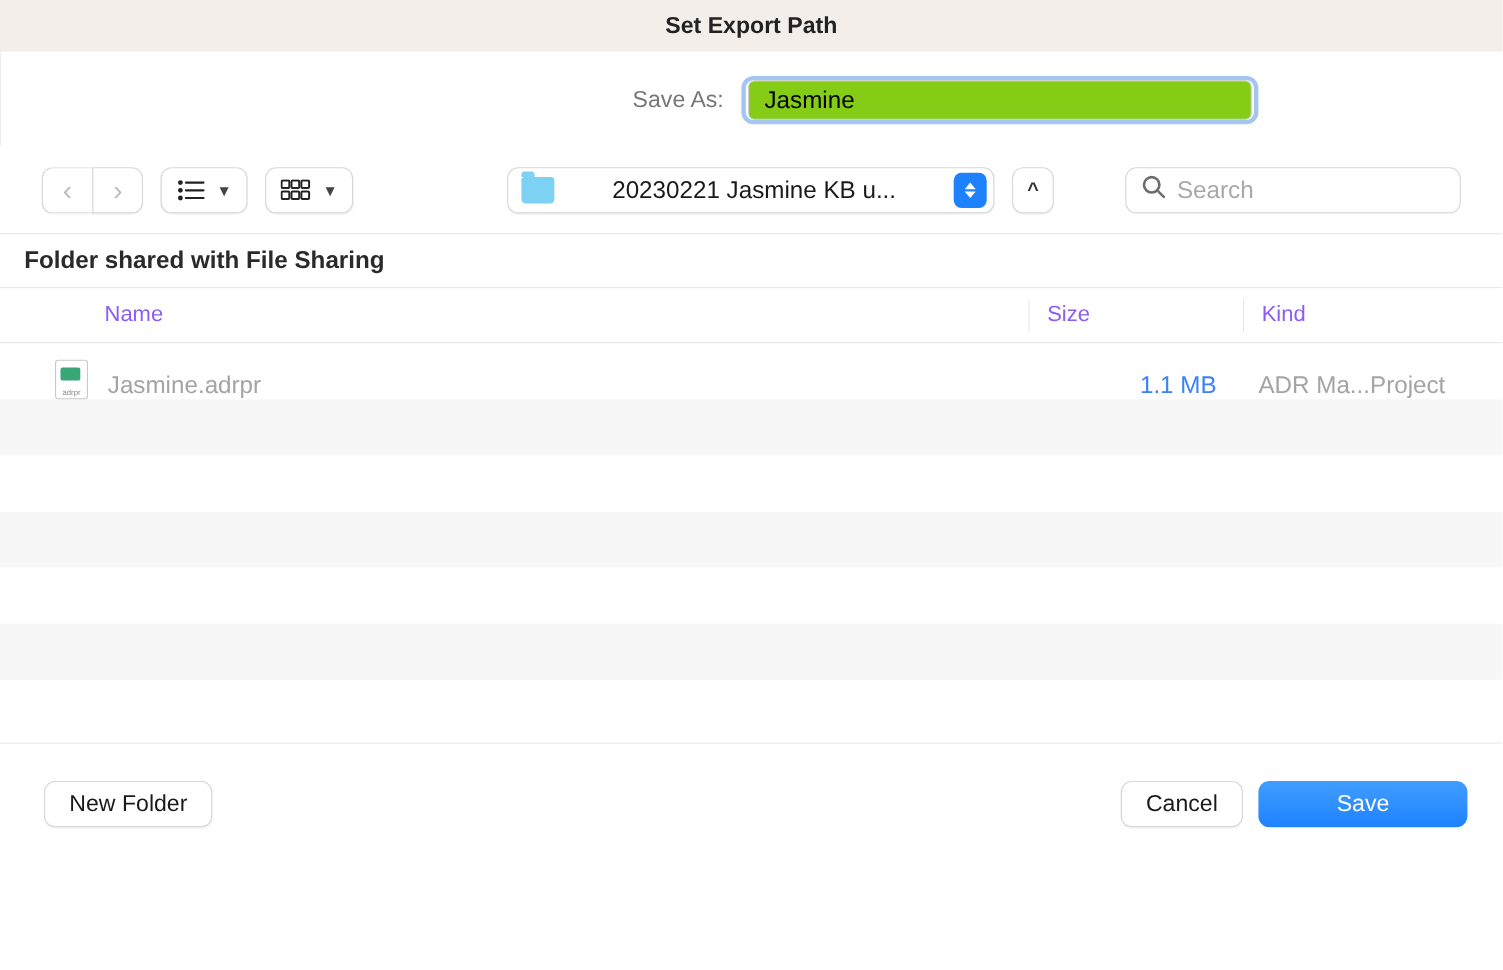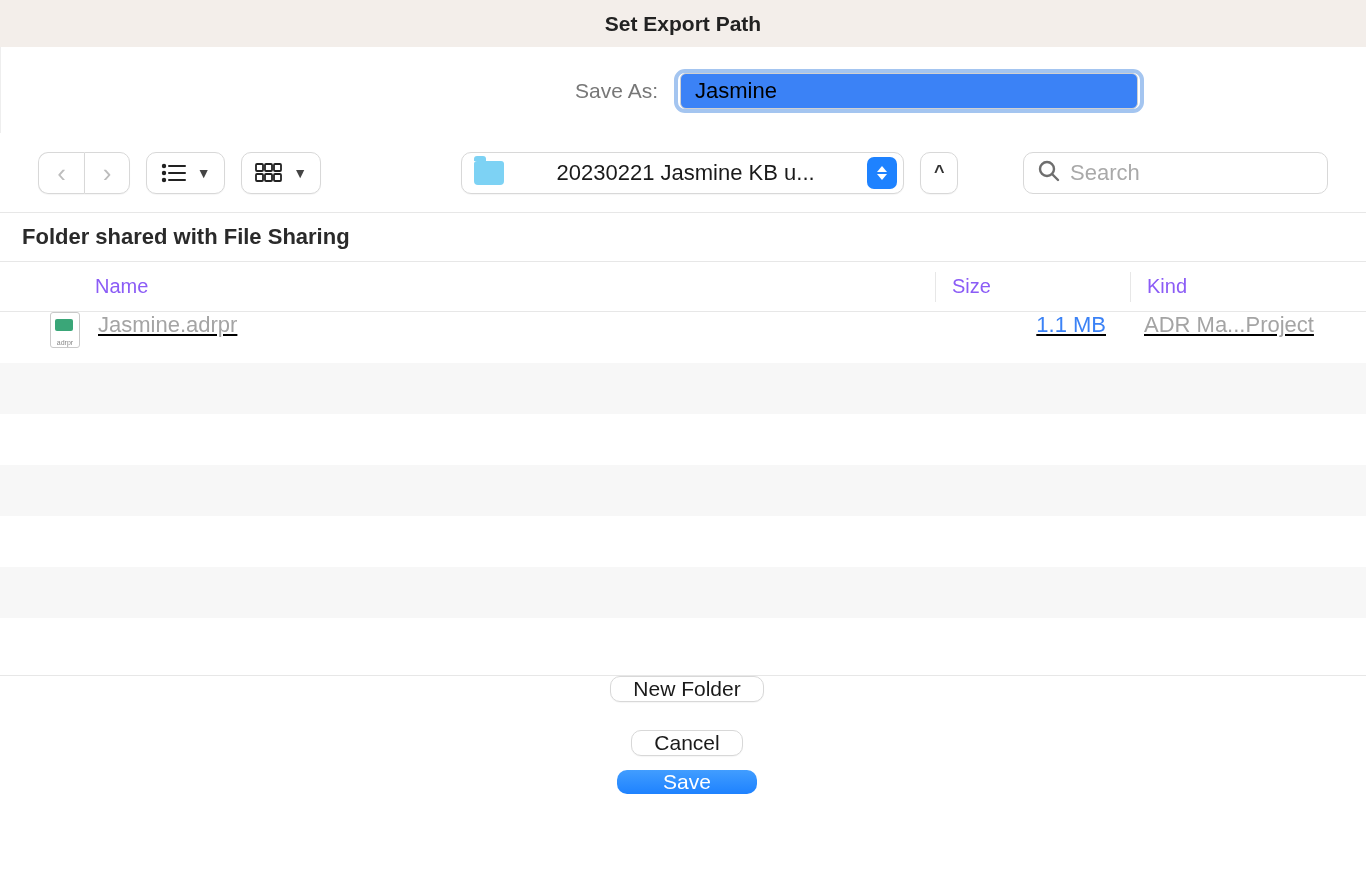--- a/index.html
+++ b/index.html
@@ -3,21 +3,21 @@
   <meta charset="utf-8">
   <style>
     * { box-sizing: border-box; margin: 0; padding: 0; }
     html, body { width: 1366px; height: 882px; overflow: hidden; font-family: -apple-system, "Helvetica Neue", Arial, sans-serif; background: #fff; }
     .titlebar { height: 47px; background: #f3eeea; display: flex; align-items: center; justify-content: center; }
     .titlebar-text { font-size: 21px; font-weight: 700; color: #222; }
     .top-form { padding: 22px 0 20px 0; display: flex; flex-direction: column; align-items: center; gap: 28px; border-left: 1px solid #eee; }
     .form-row { display: flex; align-items: center; gap: 16px; justify-content: flex-end; }
     .form-label { width: 435px; text-align: right; font-size: 21px; color: #777; }
     .saveas-wrap { width: 470px; height: 44px; border: 4px solid #a4c5f0; border-radius: 11px; display: flex; align-items: center; padding: 0 2px; }
-    .saveas-input { width: 100%; height: 100%; border: 1px solid #d0d0d0; border-radius: 6px; font-size: 22px; padding: 0 14px; outline: none; background: #3b82f6; }
+    .saveas-input { width: 100%; height: 100%; border: 1px solid #d0d0d0; border-radius: 6px; font-size: 22px; padding: 0 14px; outline: none; background: #84cc16; }
     .tags-input { width: 468px; height: 42px; border: 1px solid #d8d8d8; border-radius: 8px; background: #fff; font-size: 20px; padding: 0 14px; outline: none; }
     .toolbar { height: 80px; display: flex; align-items: center; padding: 0 38px; gap: 16px; border-bottom: 1px solid #e7e7e7; }
     .btn { height: 42px; border: 1px solid #d8d8d8; border-radius: 10px; background: #fff; display: inline-flex; align-items: center; justify-content: center; cursor: pointer; box-shadow: 0 1px 1px rgba(0,0,0,.04); }
     .nav-group { display: inline-flex; }
     .nav-btn { width: 46px; }
     .nav-btn:first-child { border-radius: 10px 0 0 10px; border-right: none; }
     .nav-btn:last-child { border-radius: 0 10px 10px 0; }
     .chev { font-size: 26px; color: #bdbdbd; line-height: 1; }
     .view-btn { width: 86px; gap: 10px; padding: 0 12px; }
     .list-icon, .grid-icon { display: inline-flex; color: #2a2a2a; }
@@ -37,33 +37,33 @@
     .search-box { width: 305px; height: 42px; border: 1px solid #d8d8d8; border-radius: 10px; display: flex; align-items: center; gap: 10px; padding: 0 14px; background: #fff; margin-left: 33px; }
     .search-icon { color: #6e6e6e; flex: none; }
     .search-input { border: none; outline: none; font-size: 22px; color: #333; flex: 1; background: transparent; }
     .search-input::placeholder { color: #a9a9a9; }
     .info-bar { height: 49px; display: flex; align-items: center; padding: 0 22px; border-bottom: 1px solid #e7e7e7; font-size: 22px; font-weight: 700; color: #2a2a2a; }
     .columns { height: 50px; display: flex; align-items: center; border-bottom: 1px solid #e7e7e7; font-size: 20px; color: #8b5cf6; }
     .col-name { width: 935px; padding-left: 95px; }
     .col-size { width: 195px; padding-left: 16px; border-left: 1px solid #e7e7e7; height: 30px; display: flex; align-items: center; }
     .col-kind { flex: 1; padding-left: 16px; border-left: 1px solid #e7e7e7; height: 30px; display: flex; align-items: center; }
     .file-list { height: 363px; }
-    .row { height: 51px; display: flex; align-items: flex-start; text-decoration: underline; }
+    .row { height: 51px; display: flex; align-items: flex-end; }
     .row.alt { background: #f7f7f7; }
     .row.file { padding-left: 50px; }
     .file-icon { width: 30px; height: 36px; background: #fff; border: 1px solid #c9c9c9; border-radius: 3px; position: relative; margin-right: 18px; flex: none; }
     .file-icon::after { content: ""; position: absolute; top: 6px; left: 4px; width: 18px; height: 12px; background: #3aa678; border-radius: 2px; }
     .file-icon .ext { position: absolute; bottom: 1px; left: 0; right: 0; font-size: 7px; color: #888; text-align: center; }
     .cell-name { width: 835px; font-size: 22px; color: #a4a4a4; }
     .cell-size { width: 195px; text-align: right; padding-right: 22px; font-size: 22px; color: #3b82f6; }
     .cell-kind { flex: 1; font-size: 22px; color: #a4a4a4; padding-left: 16px; white-space: nowrap; overflow: hidden; }
-    .footer { border-top: 1px solid #e7e7e7; height: 110px; display: flex; align-items: center; padding: 0 32px 0 40px; gap: 14px; flex-direction: column; }
+    .footer { border-top: 1px solid #e7e7e7; height: 110px; display: flex; align-items: center; padding: 0 32px 0 40px; gap: 14px; }
     .footer .spacer { flex: 1; }
     .flat-btn { height: 42px; border: 1px solid #d8d8d8; border-radius: 10px; background: #fff; font-size: 21px; color: #1a1a1a; padding: 0 22px; cursor: pointer; box-shadow: 0 1px 1px rgba(0,0,0,.04); }
-    .primary-btn { height: 42px; border: none; border-radius: 10px; background: linear-gradient(#419dff,#1e82ff); color: #fff; font-size: 21px; font-weight: 500; padding: 0 46px; cursor: pointer; }
+    .primary-btn { height: 42px; border: none; border-radius: 10px; background: linear-gradient(#419dff,#1e82ff); color: #fff; font-size: 21px; font-weight: 500; padding: 0 71px; cursor: pointer; }
   </style>
 </head>
 <body>
 
 <div class="titlebar">
   <span class="titlebar-text">Set Export Path</span>
 </div>
 
 <div class="top-form">
   <div class="form-row">

